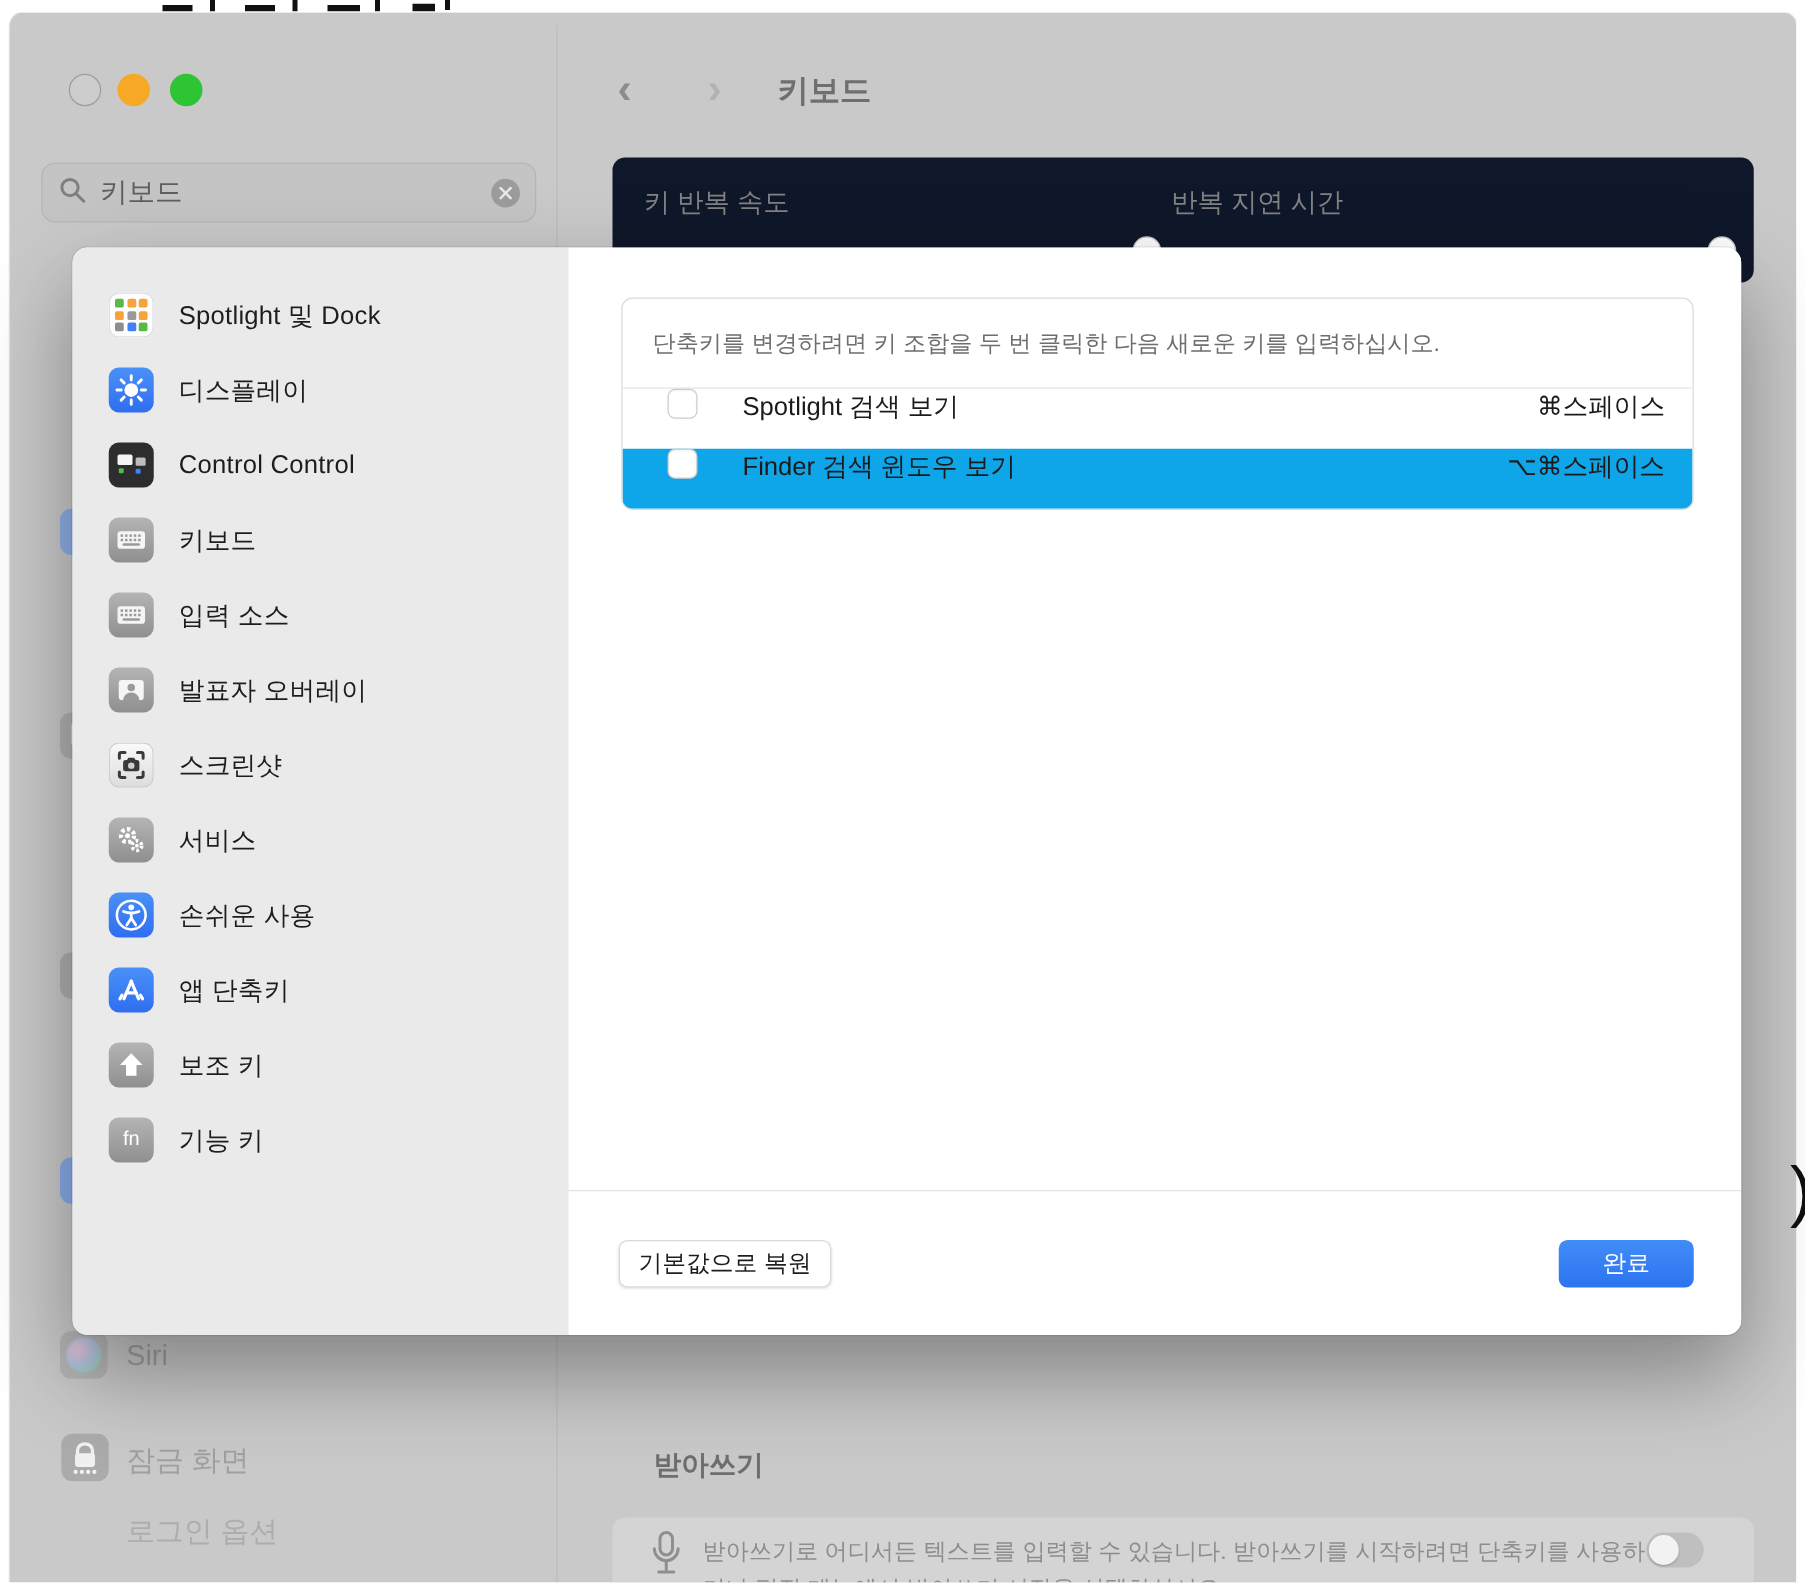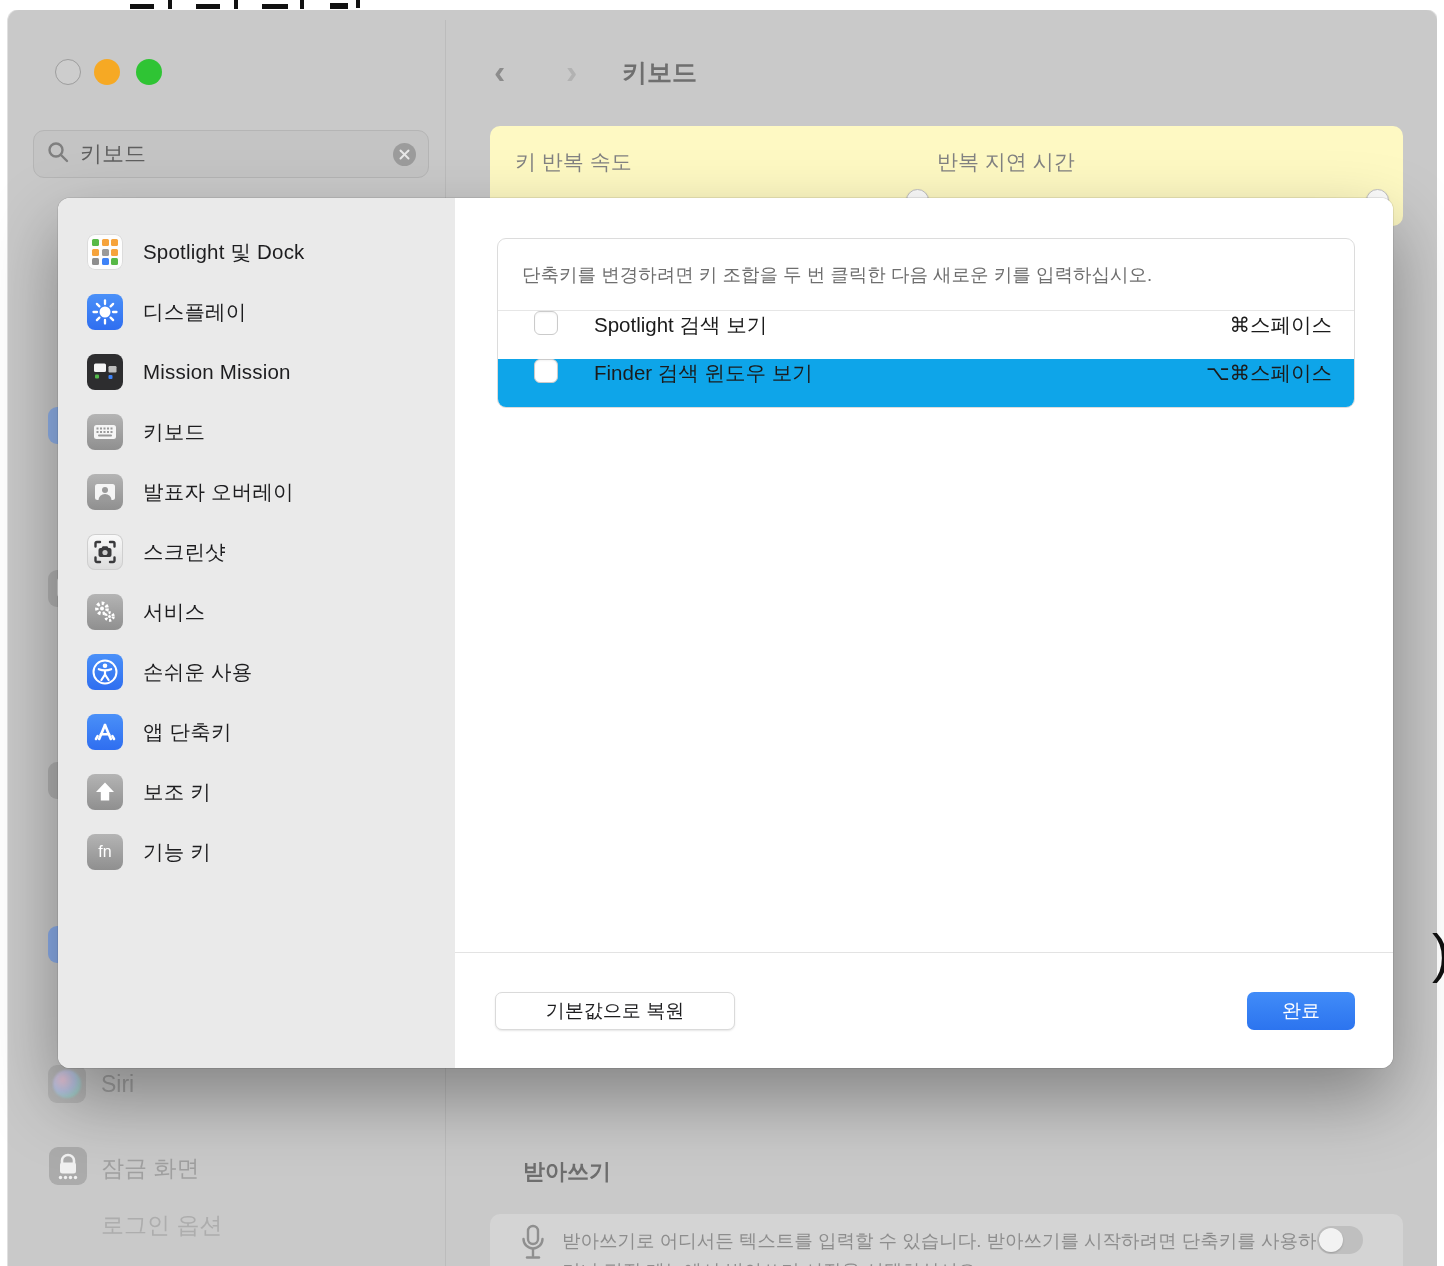--- a/index.html
+++ b/index.html
@@ -29,21 +29,21 @@
 
   .bg-divider { position:absolute; left:437px; top:10px; bottom:0; width:1px; background:#bcbcbc; }
 
   .nav-chevron { position:absolute; top:42px; font-size:34px; font-weight:600; }
   .back-chevron { left:486px; color:#8c8c8c; }
   .fwd-chevron { left:558px; color:#b2b2b2; }
   .bg-title { position:absolute; left:614px; top:46px; font-size:25px; font-weight:700; color:#6f6f6f; }
 
   .repeat-panel {
     position:absolute; left:482px; top:116px; width:913px; height:100px;
-    background:#fef9c3; border-radius:10px;
+    background:#0f172a; border-radius:10px;
   }
   .repeat-label { position:absolute; top:22px; font-size:21px; color:#828282; }
   .rl-left { left:25px; }
   .rl-right { left:447px; }
   .slider-knob { position:absolute; top:179px; width:23px; height:23px; border-radius:50%;
     background:#fdfdfd; border:1px solid #c2c2c2; box-shadow:0 1px 2px rgba(0,0,0,0.15); }
   .tick { position:absolute; top:190px; width:2px; height:8px; background:#b9b9b9; }
 
   
   .bg-icon { position:absolute; left:40px; width:37px; height:37px; border-radius:9px; }
@@ -107,21 +107,21 @@
   .sc-row { height:48px; display:flex; align-items:flex-start; padding:0 22px 0 36px; }
   .sc-row.alt { background:#0ea5e9; }
   .checkbox { width:24px; height:24px; border:1.5px solid #cbcbcb; border-radius:6px; background:#fff;
     box-shadow:inset 0 1px 2px rgba(0,0,0,0.05); }
   .sc-label { margin-left:36px; font-size:20.5px; color:#1b1b1b; flex:1; }
   .sc-keys { font-size:20.5px; color:#1b1b1b; }
 
   .bottom-divider { position:absolute; left:0; right:0; top:754px; height:1px; background:#e3e3e3; }
   .btn { position:absolute; top:794px; height:38px; border-radius:7px; font-size:19px;
     display:flex; align-items:center; justify-content:center; cursor:default; }
-  .btn-restore { left:40px; width:240px; background:#fff; color:#1d1d1f;
+  .btn-restore { left:40px; width:170px; background:#fff; color:#1d1d1f;
     border:1px solid #dadada; box-shadow:0 1px 2px rgba(0,0,0,0.1); }
   .btn-done { right:38px; width:108px; color:#fff; font-weight:500;
     background:linear-gradient(#418cf8,#2c74ef); }
 
   
   .top-strip { position:absolute; left:0; top:0; width:1444px; height:10px; background:#fff; z-index:30; }
   .frag { position:absolute; background:#111; }
 
   .right-strip { position:absolute; right:0; top:0; width:7px; height:1266px; background:#fff; z-index:5; }
   .paren { position:absolute; right:-6px; top:922px; z-index:6; font-size:54px; color:#101010; }
@@ -253,21 +253,21 @@
 
       <div class="side-item">
         <span class="app-ic ic-dark">
           <svg width="36" height="36" viewBox="0 0 36 36">
             <rect x="7" y="9.5" width="12" height="8.5" rx="1.5" fill="#f4f4f4"></rect>
             <rect x="21.5" y="12" width="8" height="6.5" rx="1.2" fill="#bdbdbd"></rect>
             <rect x="8" y="20.5" width="4" height="4" rx="1" fill="#53b94b"></rect>
             <rect x="21.5" y="21" width="4" height="4" rx="1" fill="#3e82f7"></rect>
           </svg>
         </span>
-        <span class="label">Mission Mission</span>
+        <span class="label">Control Control</span>
       </div>
 
       <div class="side-item">
         <span class="app-ic ic-gray">
           <svg width="36" height="36" viewBox="0 0 36 36">
             <rect x="7" y="11" width="22" height="14" rx="2.5" fill="#f5f5f5"></rect>
             <g fill="#9a9a9a">
               <rect x="9.5" y="13.5" width="2" height="2"></rect>
                 <rect x="13" y="13.5" width="2" height="2"></rect>
                 <rect x="16.5" y="13.5" width="2" height="2"></rect>
@@ -278,20 +278,41 @@
                 <rect x="16.5" y="17" width="2" height="2"></rect>
                 <rect x="20" y="17" width="2" height="2"></rect>
                 <rect x="23.5" y="17" width="2" height="2"></rect>
               <rect x="11" y="20.5" width="14" height="2" rx="1"></rect>
             </g>
           </svg>
         </span>
         <span class="label">키보드</span>
       </div>
 
+      <div class="side-item">
+        <span class="app-ic ic-gray">
+          <svg width="36" height="36" viewBox="0 0 36 36">
+            <rect x="7" y="11" width="22" height="14" rx="2.5" fill="#f5f5f5"></rect>
+            <g fill="#9a9a9a">
+              <rect x="9.5" y="13.5" width="2" height="2"></rect>
+                <rect x="13" y="13.5" width="2" height="2"></rect>
+                <rect x="16.5" y="13.5" width="2" height="2"></rect>
+                <rect x="20" y="13.5" width="2" height="2"></rect>
+                <rect x="23.5" y="13.5" width="2" height="2"></rect>
+              <rect x="9.5" y="17" width="2" height="2"></rect>
+                <rect x="13" y="17" width="2" height="2"></rect>
+                <rect x="16.5" y="17" width="2" height="2"></rect>
+                <rect x="20" y="17" width="2" height="2"></rect>
+                <rect x="23.5" y="17" width="2" height="2"></rect>
+              <rect x="11" y="20.5" width="14" height="2" rx="1"></rect>
+            </g>
+          </svg>
+        </span>
+        <span class="label">입력 소스</span>
+      </div>
 
       <div class="side-item">
         <span class="app-ic ic-gray">
           <svg width="36" height="36" viewBox="0 0 36 36">
             <rect x="8" y="10" width="20" height="16" rx="2.5" fill="#f5f5f5"></rect>
             <circle cx="18" cy="16" r="3" fill="#9a9a9a"></circle>
             <path d="M11.5 26 a6.5 6 0 0 1 13 0 Z" fill="#9a9a9a"></path>
           </svg>
         </span>
         <span class="label">발표자 오버레이</span>

